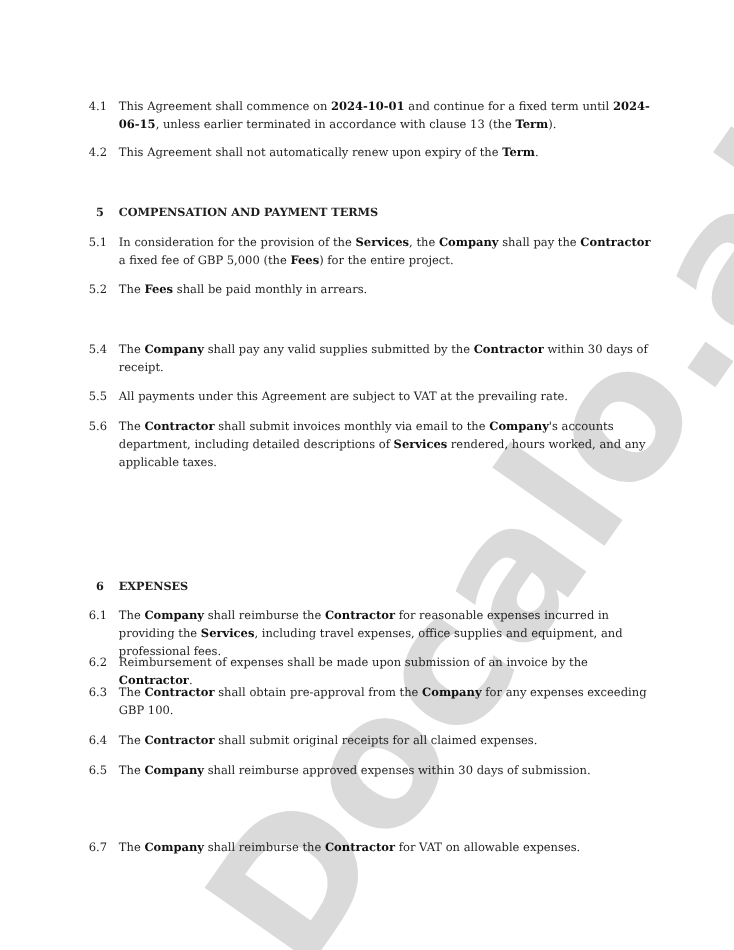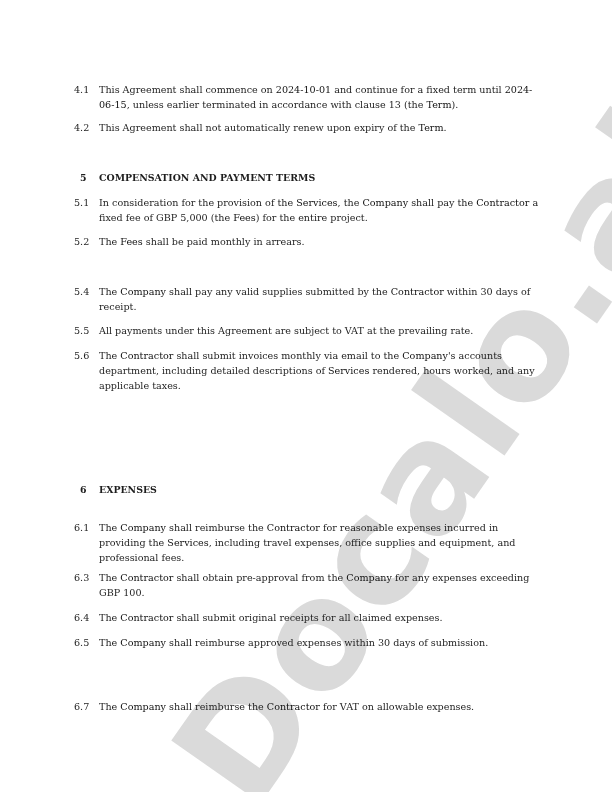--- a/index.html
+++ b/index.html
@@ -9,21 +9,21 @@
     color: #1e1e1e;
   }
   .page { position: absolute; left: 0; top: 0; width: 612px; height: 792px; }
   .clause {
     position: absolute; left: 74px; width: 470px;
     font-size: 9.6px; line-height: 15px;
     display: flex;
   }
   .clause .num { width: 25px; flex: 0 0 25px; }
   .clause .txt { flex: 1; }
-  .clause b { font-weight: normal; color: #111; }
+  .clause b { font-weight: bold; color: #111; }
   .heading {
     position: absolute; left: 80px; font-size: 9.4px; line-height: 15px;
     font-weight: bold; display: flex;
   }
   .heading .num { width: 19px; flex: 0 0 19px; }
   .watermark {
     position: absolute; left: 40px; top: 370px;
     font-family: "DejaVu Sans", "Liberation Sans", sans-serif;
     font-weight: bold; font-size: 150px; color: #d6d6d6;
     transform: rotate(-55deg); transform-origin: center center;
@@ -72,23 +72,27 @@
     </div>
     <div class="clause" style="top:348px">
       <span class="num">5.6</span>
       <span class="txt"><span>The </span><b>Contractor</b><span> shall submit invoices monthly via email to the </span><b>Company</b><span>'s accounts department, including detailed descriptions of </span><b>Services</b><span> rendered, hours worked, and any applicable taxes.</span></span>
     </div>
 
     <div class="heading" style="top:482px">
       <span class="num">6</span>
       <span>EXPENSES</span>
     </div>
-    <div class="clause" style="top:520px">
+    <div class="clause" style="top:506px">
       <span class="num">6.1</span>
       <span class="txt"><span>The </span><b>Company</b><span> shall reimburse the </span><b>Contractor</b><span> for reasonable expenses incurred in providing the </span><b>Services</b><span>, including travel expenses, office supplies and equipment, and professional fees.</span></span>
+    </div>
+    <div class="clause" style="top:545px">
+      <span class="num">6.2</span>
+      <span class="txt"><span>Reimbursement of expenses shall be made upon submission of an invoice by the </span><b>Contractor</b><span>.</span></span>
     </div>
     <div class="clause" style="top:570px">
       <span class="num">6.3</span>
       <span class="txt"><span>The </span><b>Contractor</b><span> shall obtain pre-approval from the </span><b>Company</b><span> for any expenses exceeding GBP 100.</span></span>
     </div>
     <div class="clause" style="top:610px">
       <span class="num">6.4</span>
       <span class="txt"><span>The </span><b>Contractor</b><span> shall submit original receipts for all claimed expenses.</span></span>
     </div>
     <div class="clause" style="top:635px">

